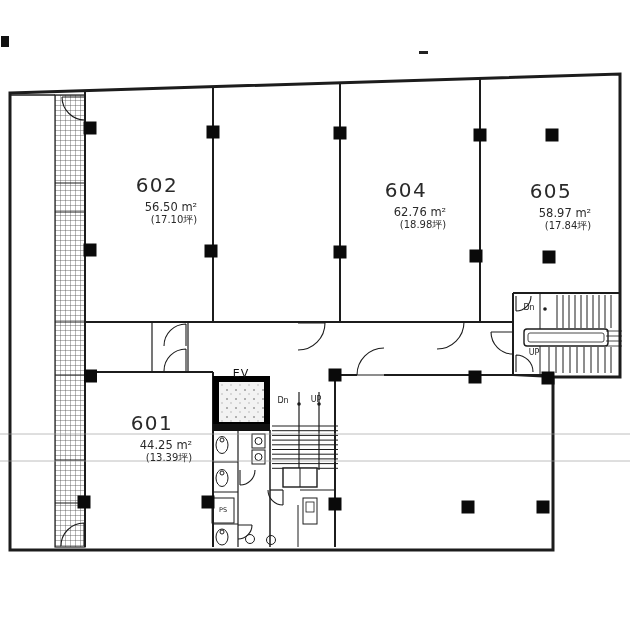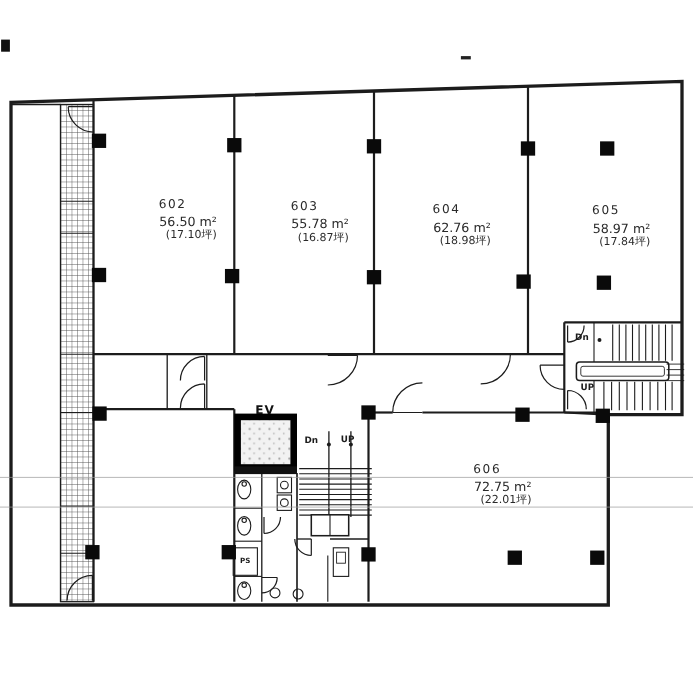--- a/index.html
+++ b/index.html
@@ -5,26 +5,26 @@
   html,body{margin:0;padding:0;background:#ffffff;}
   .canvas{
     position:relative;width:630px;height:630px;background:#ffffff;overflow:hidden;
     font-family:"DejaVu Sans",sans-serif;color:#222;
   }
   .plan-svg{position:absolute;left:0;top:0;}
   .room-label{
     position:absolute;text-align:center;transform:translate(-50%,-50%);
     color:#2a2a2a;line-height:1.25;white-space:nowrap;
   }
-  .room-label .num{font-size:11px;letter-spacing:1.5px;}
+  .room-label .num{font-size:20px;letter-spacing:1.5px;}
   .room-label .area{font-size:11.5px;margin-top:2px;margin-left:28px;}
   .room-label .tsubo{font-size:10px;text-align:right;}
   .tag{
     position:absolute;transform:translate(-50%,-50%);
-    font-size:8px;font-weight:bold;color:#1c1c1c;white-space:nowrap;
+    font-size:8px;font-weight:normal;color:#1c1c1c;white-space:nowrap;
   }
   .tag.ev{font-size:11px;letter-spacing:1px;color:#111;}
   .tag.ps{font-size:6.5px;}
 </style>
 </head>
 <body>
 
 <div class="canvas">
 
   <svg class="plan-svg" width="630" height="630" viewBox="0 0 630 630">
@@ -207,44 +207,39 @@
     </g>
 
     <g>
       <line x1="0" y1="434" x2="630" y2="434" stroke="#9a9a9a" stroke-width="0.8" opacity="0.8"></line>
       <line x1="0" y1="461" x2="630" y2="461" stroke="#9a9a9a" stroke-width="0.8" opacity="0.8"></line>
       <rect x="1" y="36" width="8" height="11" fill="#111111"></rect>
       <rect x="419" y="51" width="9" height="3" fill="#222222"></rect>
     </g>
   </svg>
 
+  <div class="room-label" style="left:152px;top:438px">
+    <div class="num">601</div>
+    <div class="area">44.25 m²</div>
+    <div class="tsubo">(13.39坪)</div>
+  </div>
   <div class="room-label" style="left:157px;top:200px">
     <div class="num">602</div>
     <div class="area">56.50 m²</div>
     <div class="tsubo">(17.10坪)</div>
   </div>
-  <div class="room-label" style="left:277px;top:202px">
-    <div class="num">603</div>
-    <div class="area">55.78 m²</div>
-    <div class="tsubo">(16.87坪)</div>
-  </div>
   <div class="room-label" style="left:406px;top:205px">
     <div class="num">604</div>
     <div class="area">62.76 m²</div>
     <div class="tsubo">(18.98坪)</div>
   </div>
   <div class="room-label" style="left:551px;top:206px">
     <div class="num">605</div>
     <div class="area">58.97 m²</div>
     <div class="tsubo">(17.84坪)</div>
-  </div>
-  <div class="room-label" style="left:443px;top:441px">
-    <div class="num">606</div>
-    <div class="area">72.75 m²</div>
-    <div class="tsubo">(22.01坪)</div>
   </div>
 
   <div class="tag ev" style="left:241px;top:373px">EV</div>
   <div class="tag" style="left:283px;top:400px">Dn</div>
   <div class="tag" style="left:316px;top:399px">UP</div>
   <div class="tag" style="left:529px;top:307px">Dn</div>
   <div class="tag" style="left:534px;top:352px">UP</div>
   <div class="tag ps" style="left:223px;top:510px">PS</div>
 
 </div>

